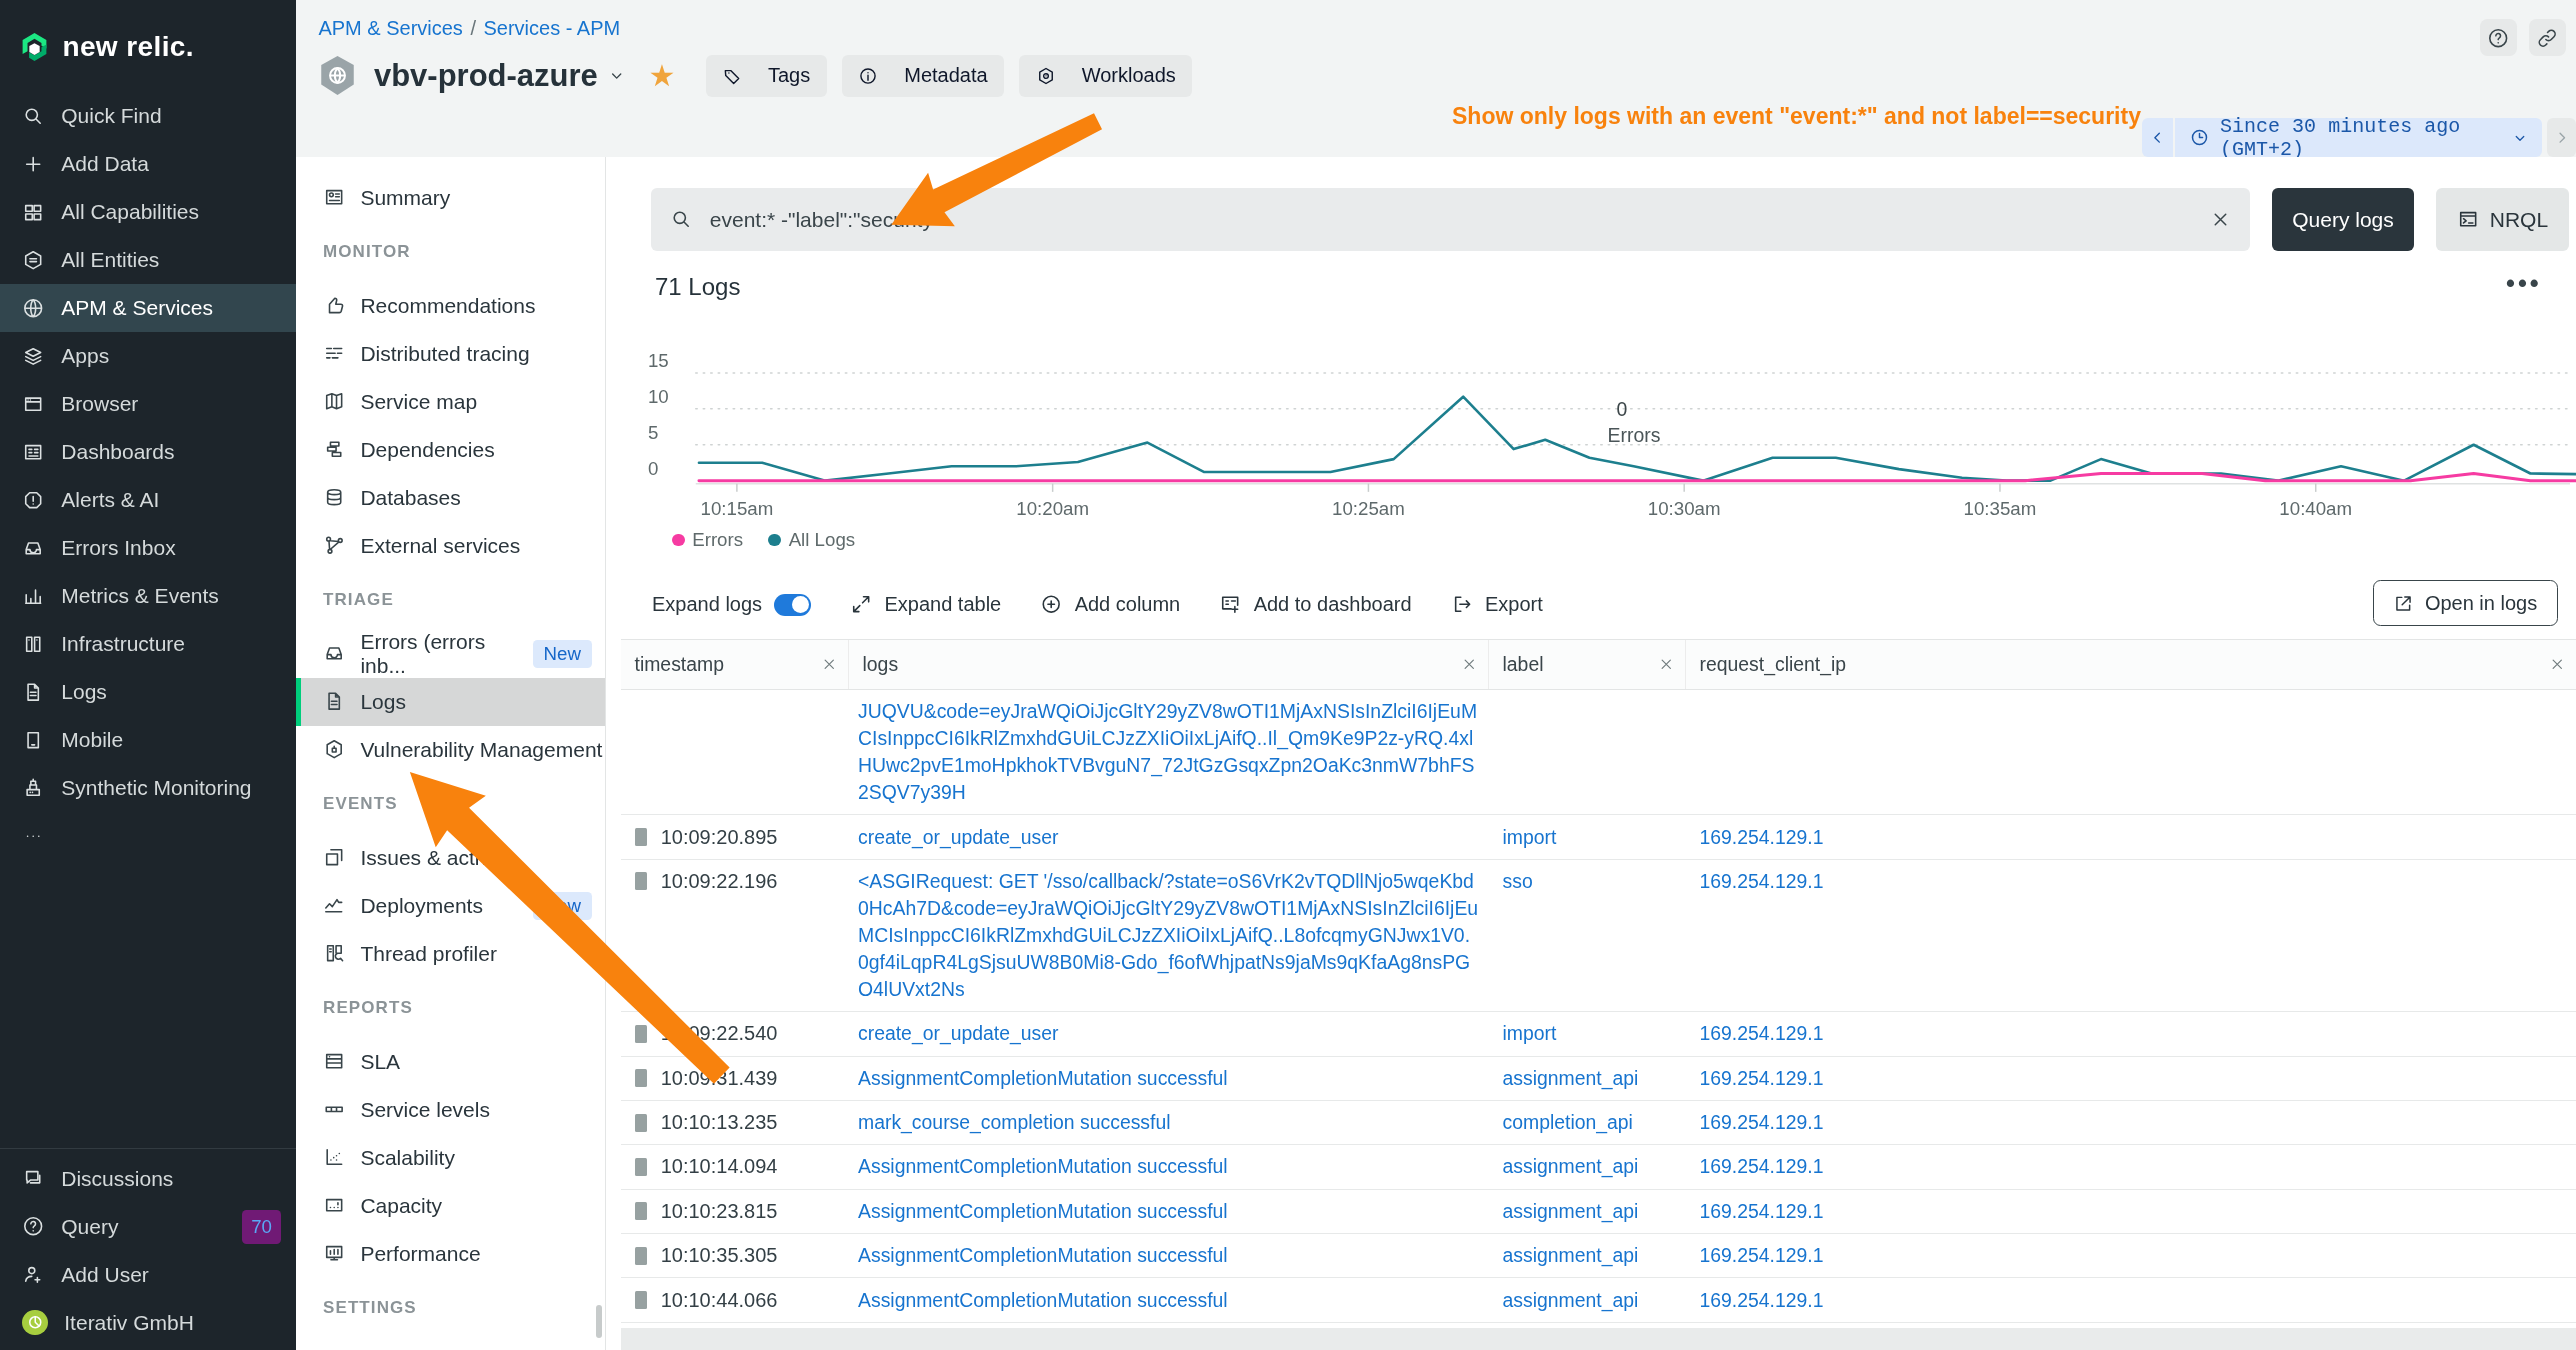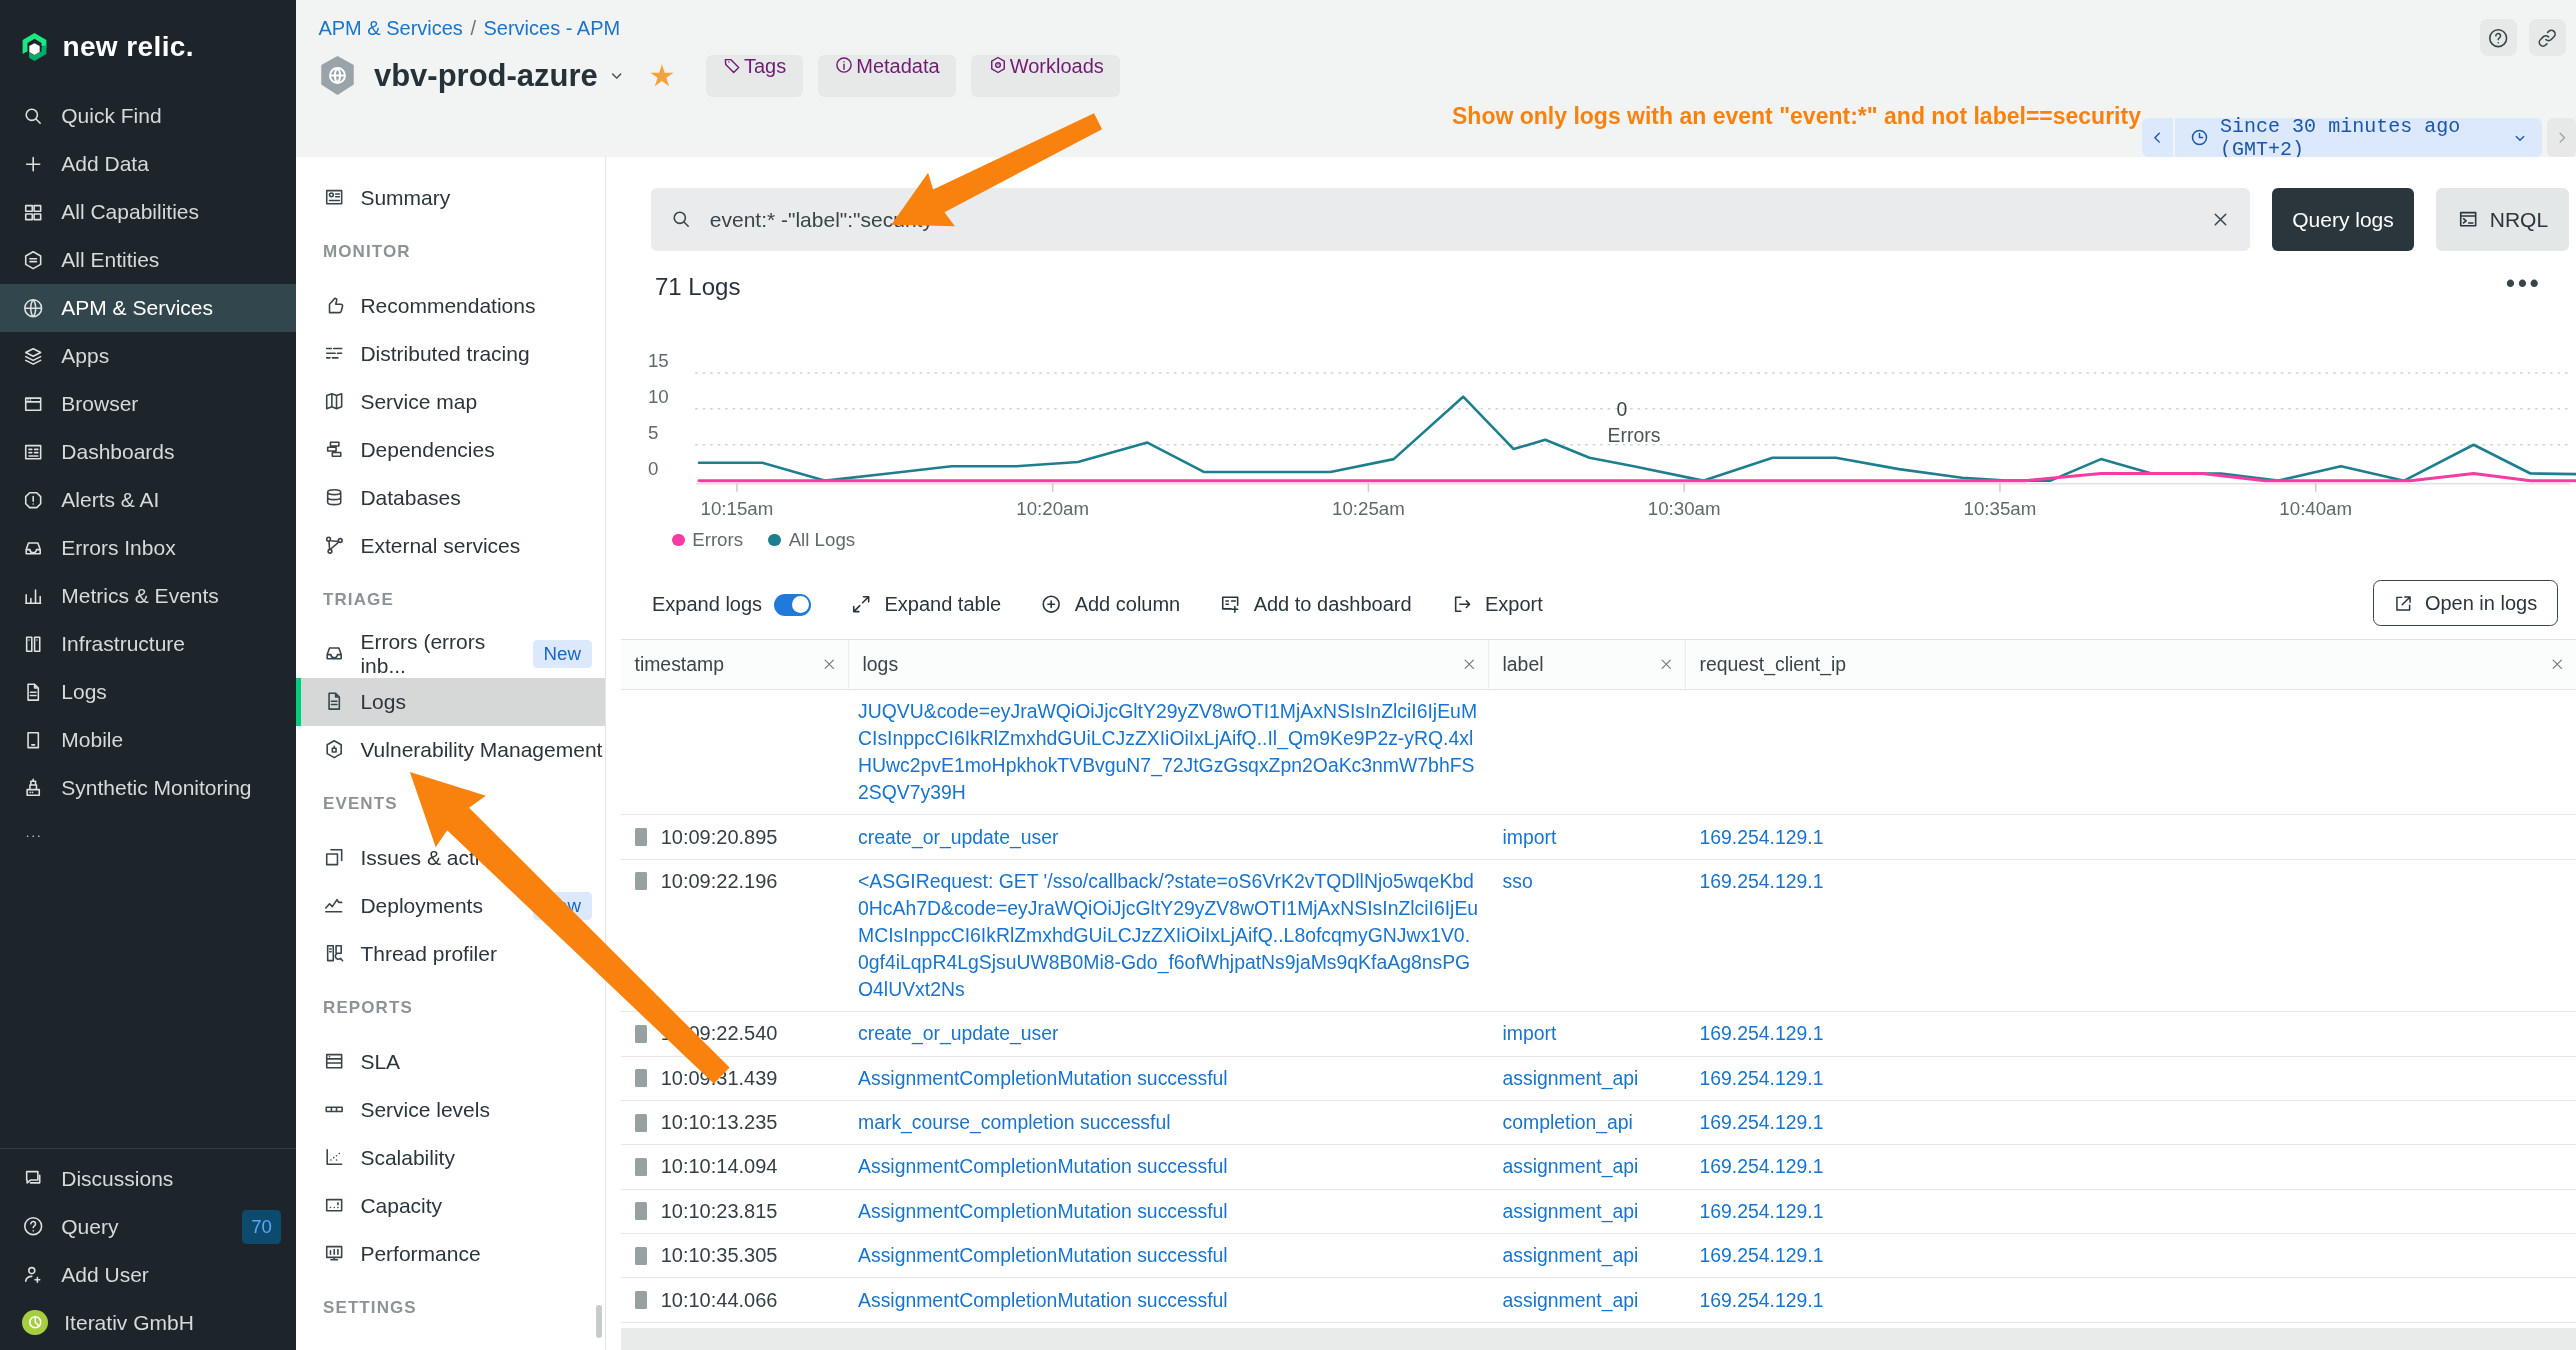--- a/index.html
+++ b/index.html
@@ -12,36 +12,36 @@
   
   #gnav{position:absolute;left:0;top:0;width:296px;height:1351px;background:#1d252b;color:#dbe0e1;}
   #gnav .logo{display:flex;align-items:center;gap:12px;padding:19.4px 0 0 19.4px;height:55px;}
   #gnav .logo .wordmark{color:#fff;font-size:28px;font-weight:700;letter-spacing:0.4px;}
   #gnav-items{margin-top:18px;}
   .gitem{display:flex;align-items:center;gap:16.5px;height:48px;padding:0 15px 0 22.4px;cursor:pointer;}
   .gitem .glabel{font-size:21px;color:#d5dadb;white-space:nowrap;}
   .gitem.active{background:#32464e;}
   .gitem.active .glabel{color:#fff;}
   #gnav-footer{position:absolute;left:0;right:0;bottom:4.5px;border-top:0.7px solid #323b41;padding-top:6px;}
-  .badge-dark{margin-left:auto;background:#0c4a6e;color:#5aa7f5;font-size:18.7px;border-radius:4.5px;padding:6px 9px;}
+  .badge-dark{margin-left:auto;background:#701a75;color:#5aa7f5;font-size:18.7px;border-radius:4.5px;padding:6px 9px;}
   .org-dot{width:25.4px;height:25.4px;border-radius:50%;background:#a7ce3f;display:flex;align-items:center;justify-content:center;}
 
   
   #pghead{position:absolute;left:296px;top:0;right:0;height:157px;background:#f2f4f4;}
   #breadcrumb{position:absolute;left:22.4px;top:16.5px;font-size:20px;}
   #breadcrumb a{color:#1774cf;text-decoration:none;cursor:pointer;}
   #breadcrumb .sep{color:#69757a;margin:0 7.5px;}
   #entity-row{position:absolute;left:22.4px;top:54px;display:flex;align-items:center;}
   #entity-hex{width:39px;height:43px;color:#9aa4a8;}
   #entity-title{font-size:31px;font-weight:700;color:#26323a;margin-left:16.5px;}
   #entity-caret{margin-left:9px;color:#39454a;}
   #entity-star{font-size:30px;color:#f0a43c;margin-left:22.4px;line-height:1;}
   #chips{display:flex;gap:15px;margin-left:30px;}
-  .chip{display:flex;gap:2px;background:#e7e9e9;border-radius:6px;height:42px;
-        padding:0 16.5px;font-size:20px;color:#701a75;cursor:pointer;}
+  .chip{display:flex;align-items:center;gap:26px;background:#e7e9e9;border-radius:6px;height:42px;
+        padding:0 16.5px;font-size:20px;color:#0f172a;cursor:pointer;}
   .chip .ic{width:20px;height:20px;}
   #annotation{position:absolute;left:1156px;top:103px;font-size:23px;font-weight:700;color:#f8820d;white-space:nowrap;}
   .iconbtn{position:absolute;width:37px;height:37px;background:#e7e9e9;border-radius:7.5px;
            display:flex;align-items:center;justify-content:center;color:#39454a;cursor:pointer;}
   #btn-help{left:2184px;top:19.4px;} 
   #btn-link{left:2233px;top:19.4px;}
   #timepicker{position:absolute;left:1846px;top:118px;height:39px;display:flex;align-items:center;}
   .tp-seg{background:#dce8fb;color:#1b57a8;height:39px;display:flex;align-items:center;}
   #tp-prev{width:36px;justify-content:center;border-radius:6px 0 0 6px;margin-right:2.2px;cursor:pointer;}
   #tp-main{padding:0 13.5px;gap:10.5px;font-size:20px;border-radius:0 6px 6px 0;cursor:pointer;font-family:Liberation Mono, monospace;}

